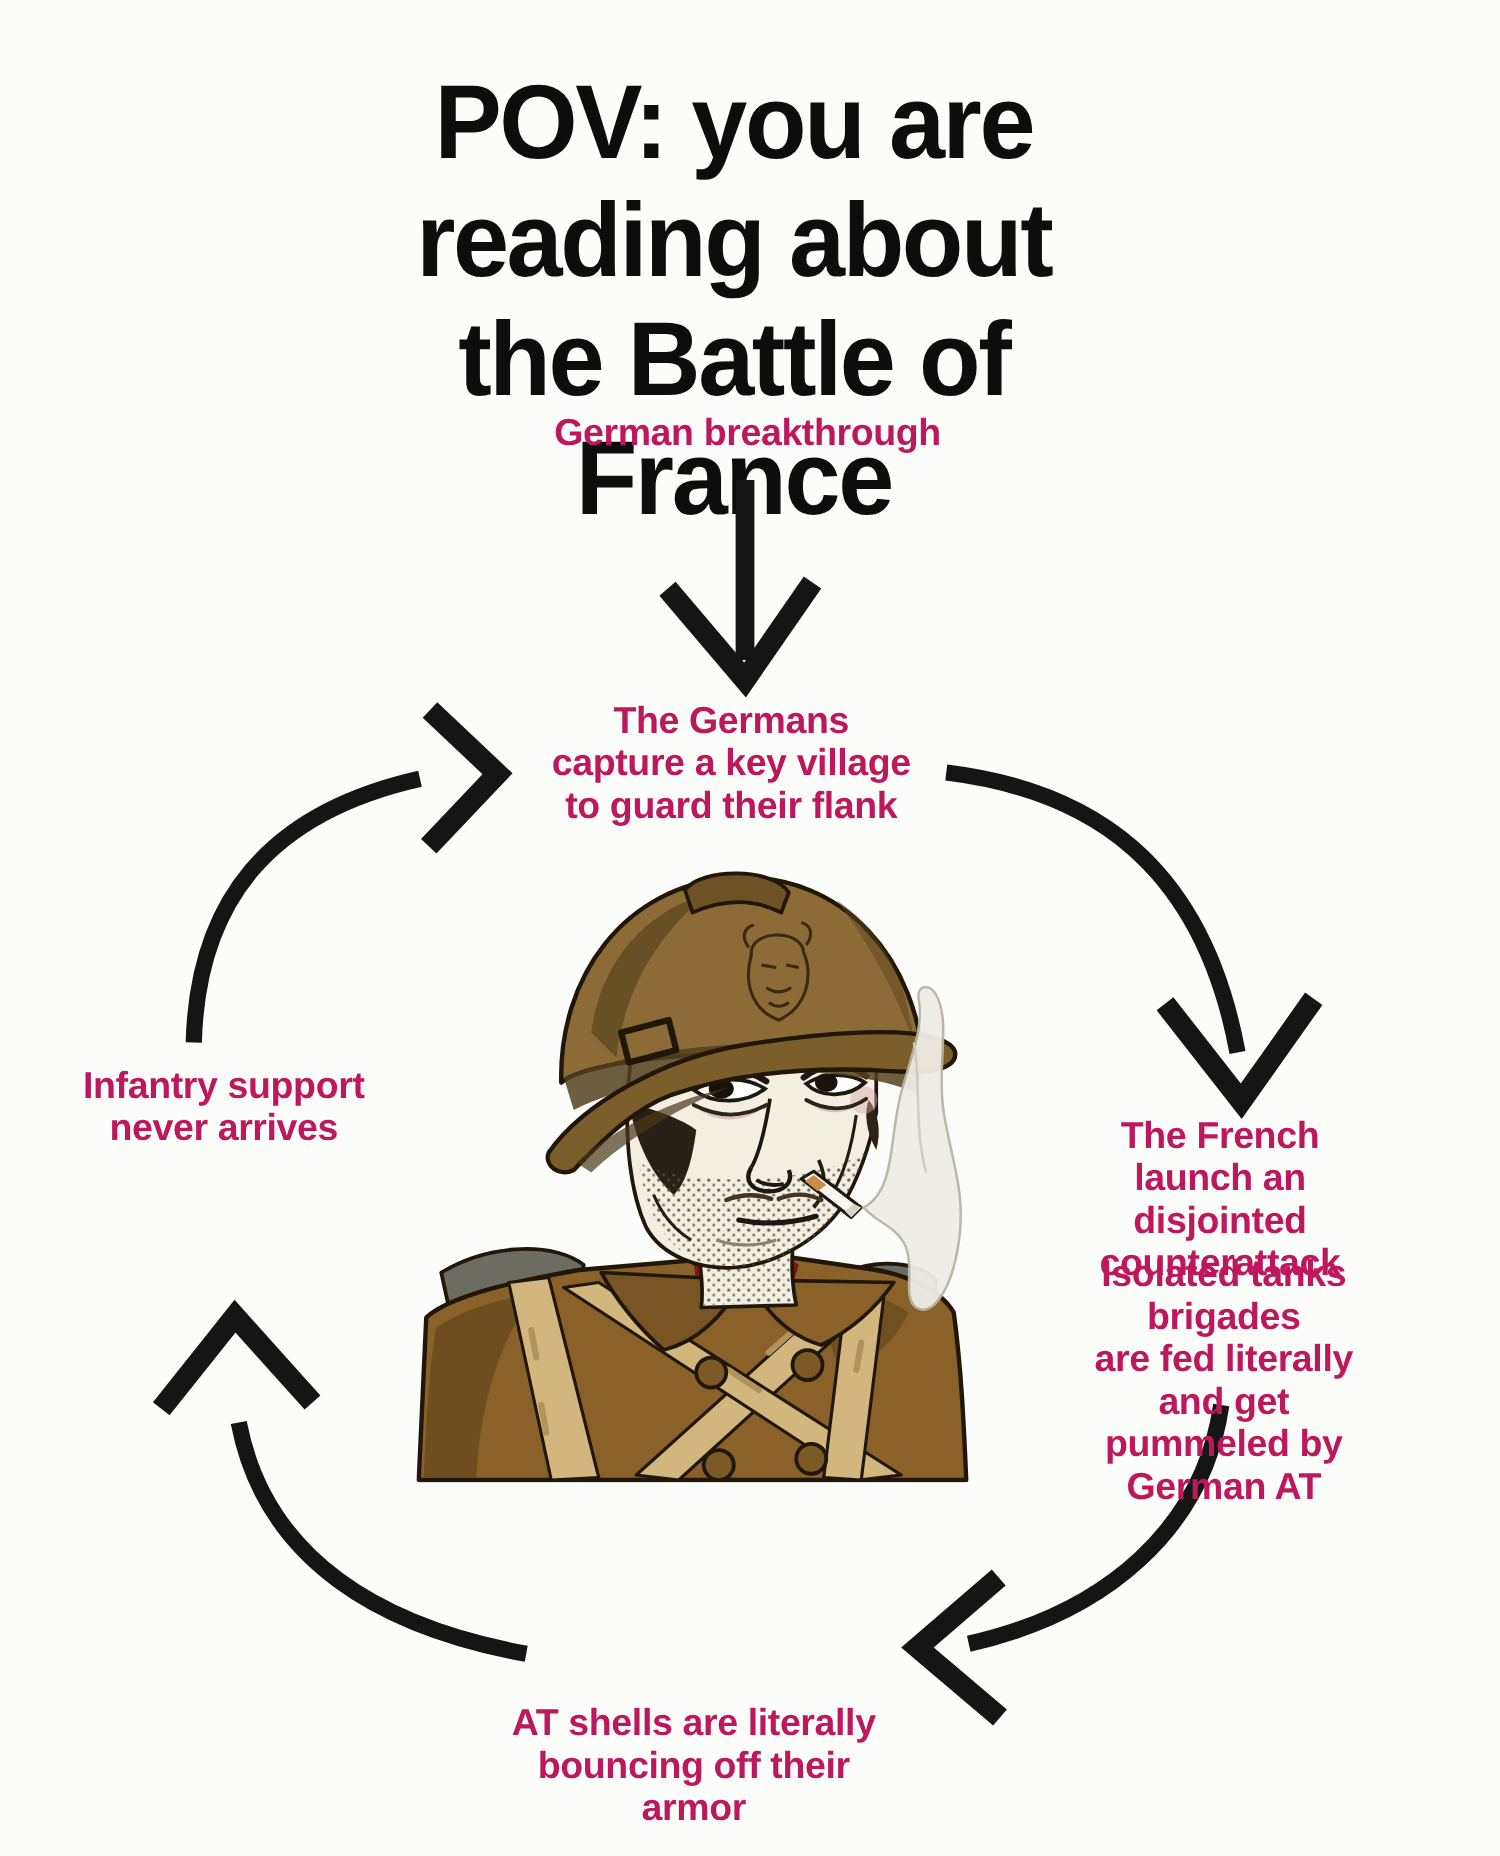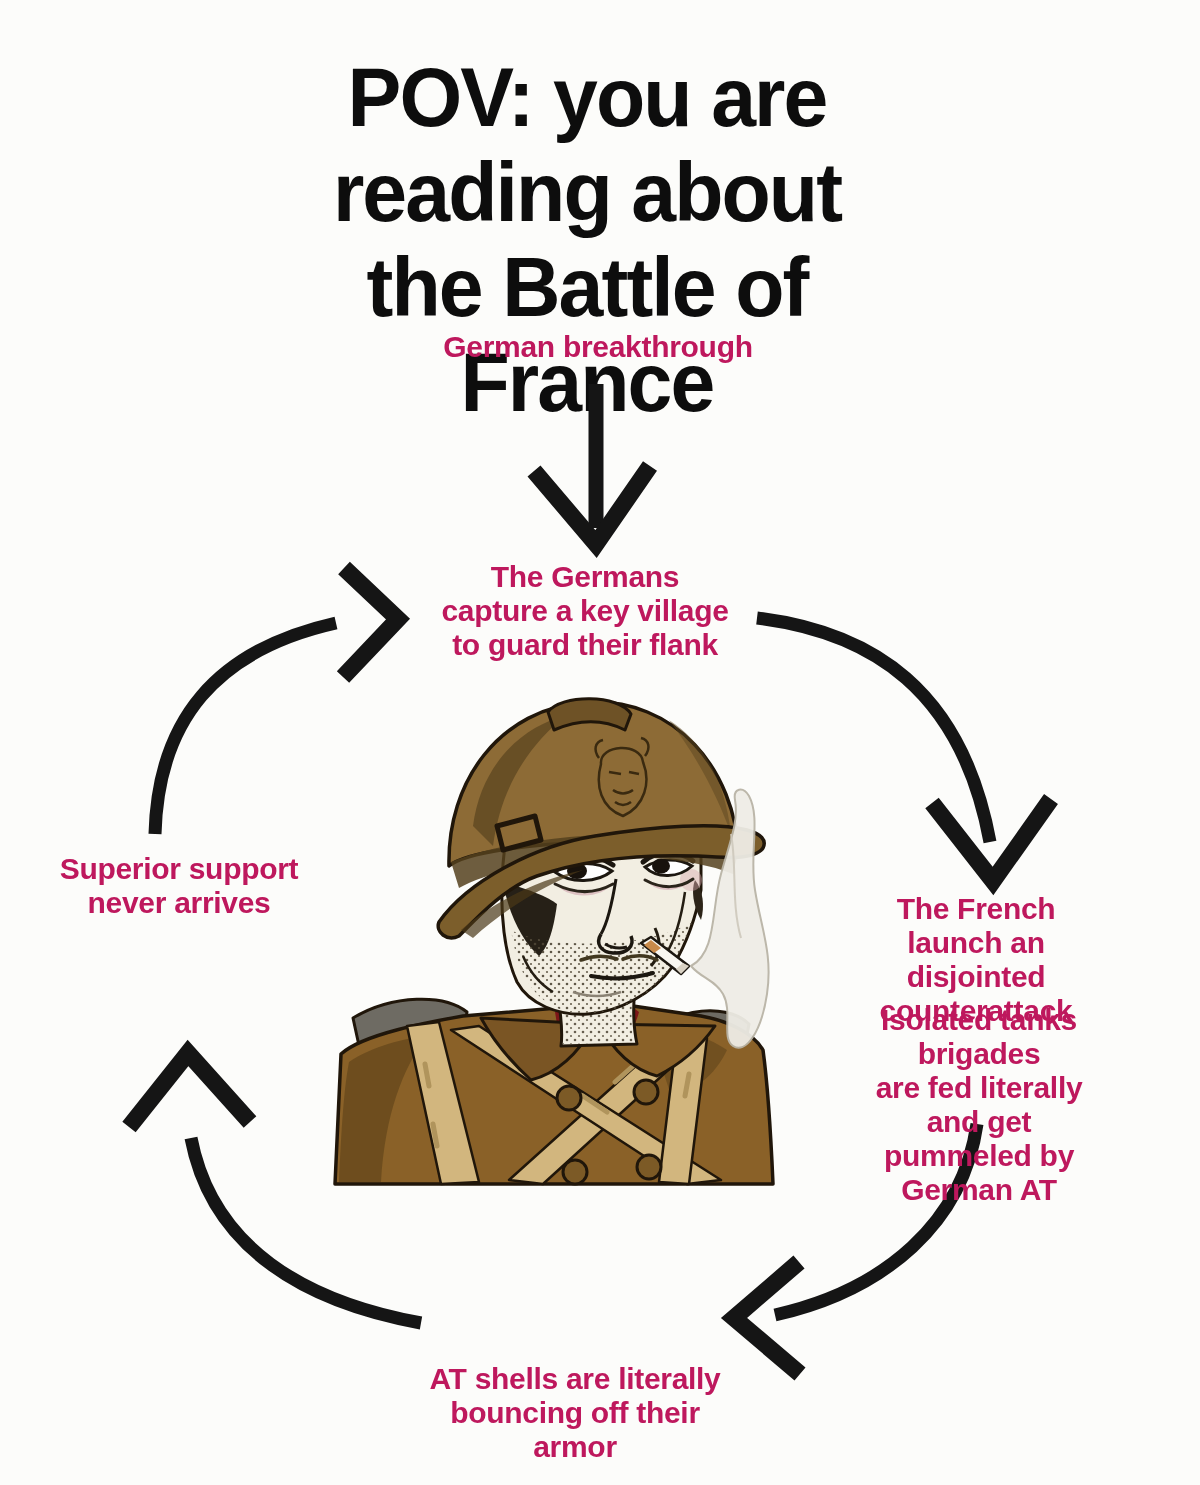--- a/index.html
+++ b/index.html
@@ -37,21 +37,21 @@
     white-space:pre-line;
     text-align:center;
     color:#be185d;
     letter-spacing:-.3px;
   }
   .n-entry        {left:598px; top:330px;}
   .n-top          {left:585px; top:560px;}
   .n-right-top    {left:976px; top:892px;}
   .n-right-bottom {left:979px; top:1003px;}
   .n-bottom-main  {left:575px; top:1213px;}
-  .n-bottom-sub   {left:575px; top:1362px;}
+  .n-bottom-sub   {left:555px; top:1362px;}
   .n-left-top     {left:179px; top:852px;}
   .n-left-bottom  {left:175px; top:960px;}
 
   .arrow-layer, .wojak-layer{position:absolute;pointer-events:none;}
   .arrow-layer{left:0;top:0;width:1200px;height:1485px;}
   .wojak-layer{left:333px;top:694px;width:444px;height:492px;}
 
   .arc   {fill:none;stroke:#151515;stroke-width:13;}
   .ahead {fill:none;stroke:#151515;stroke-width:17;stroke-linejoin:miter;}
 
@@ -182,16 +182,16 @@
 capture a key village
 to guard their flank</div>
   <div class="node n-right-top">The French launch an
 disjointed counterattack</div>
   <div class="node n-right-bottom">Isolated tanks brigades
 are fed literally and get
 pummeled by German AT</div>
   <div class="node n-bottom-sub">AT shells are literally
 bouncing off their
 armor</div>
-  <div class="node n-left-top">Superior support
+  <div class="node n-left-top">Infantry support
 never arrives</div>
 
 </div>
 
 </body></html>

